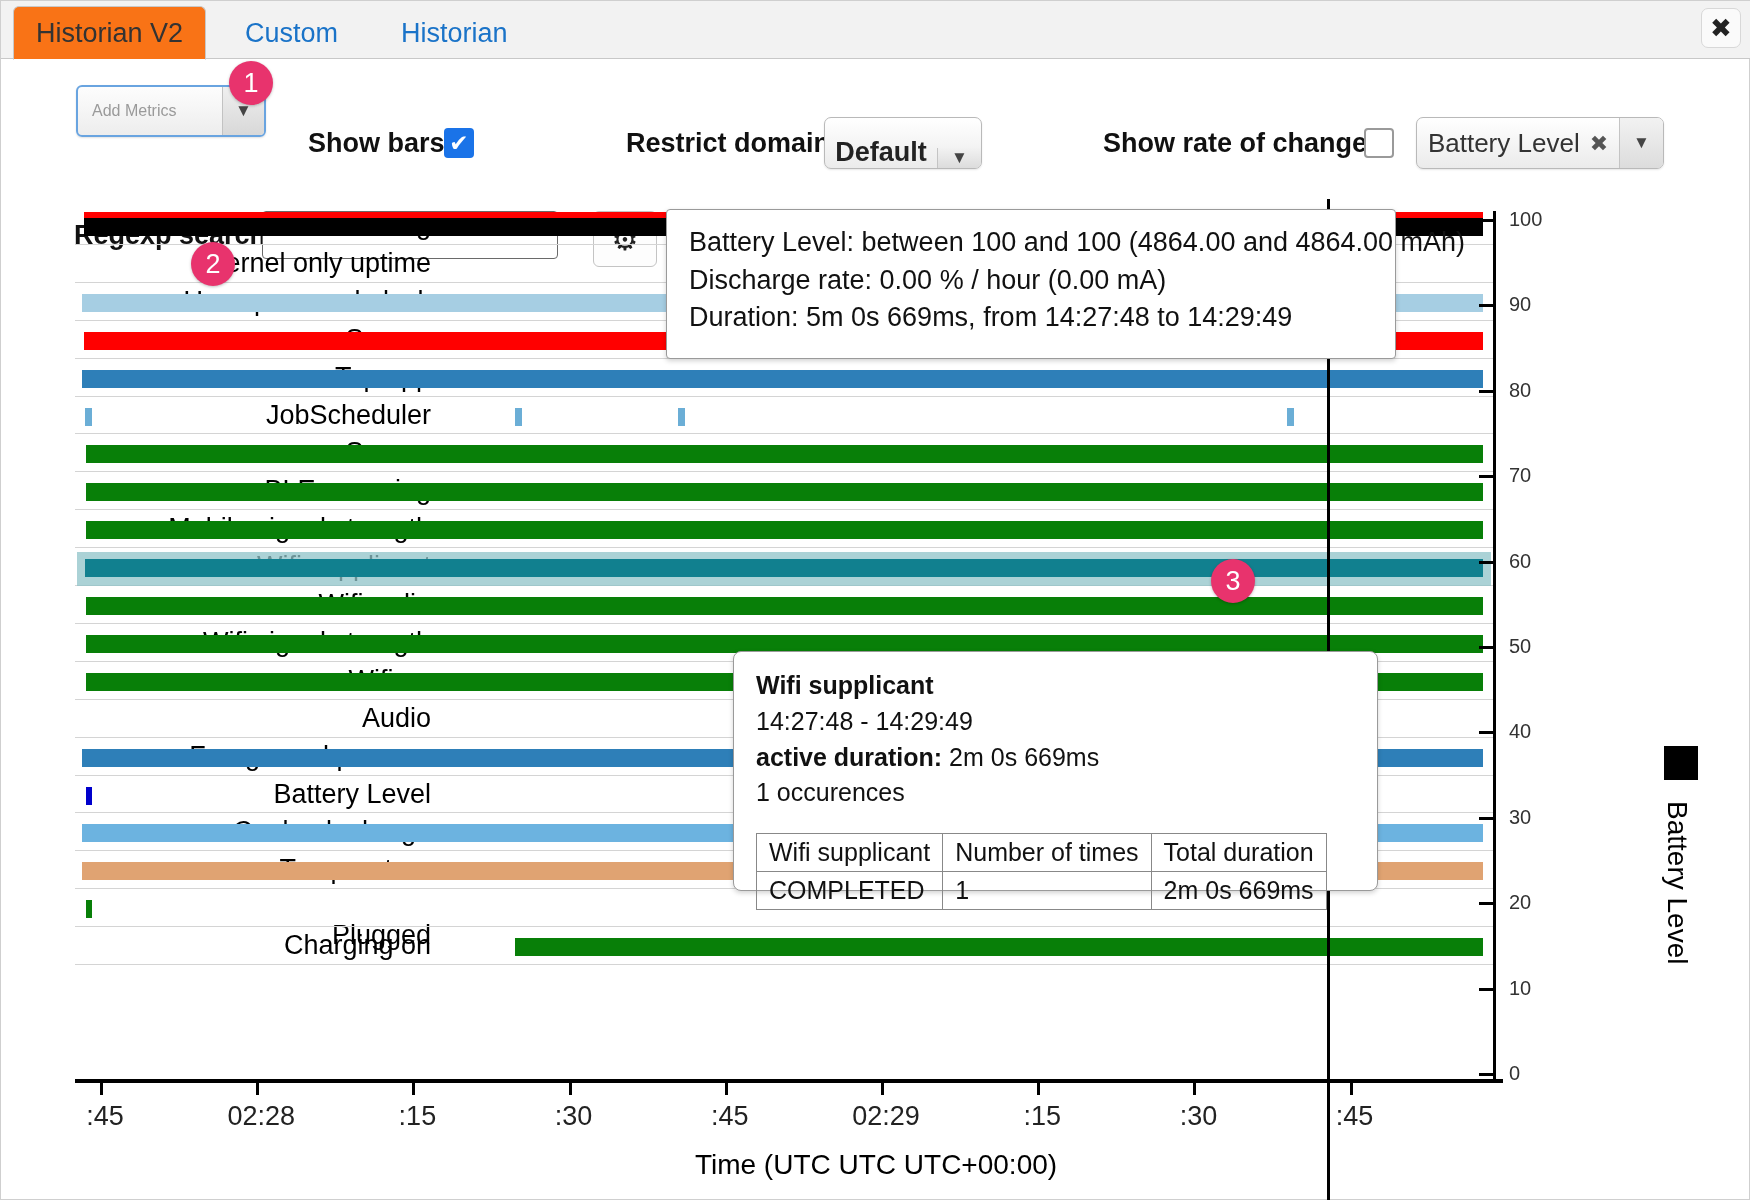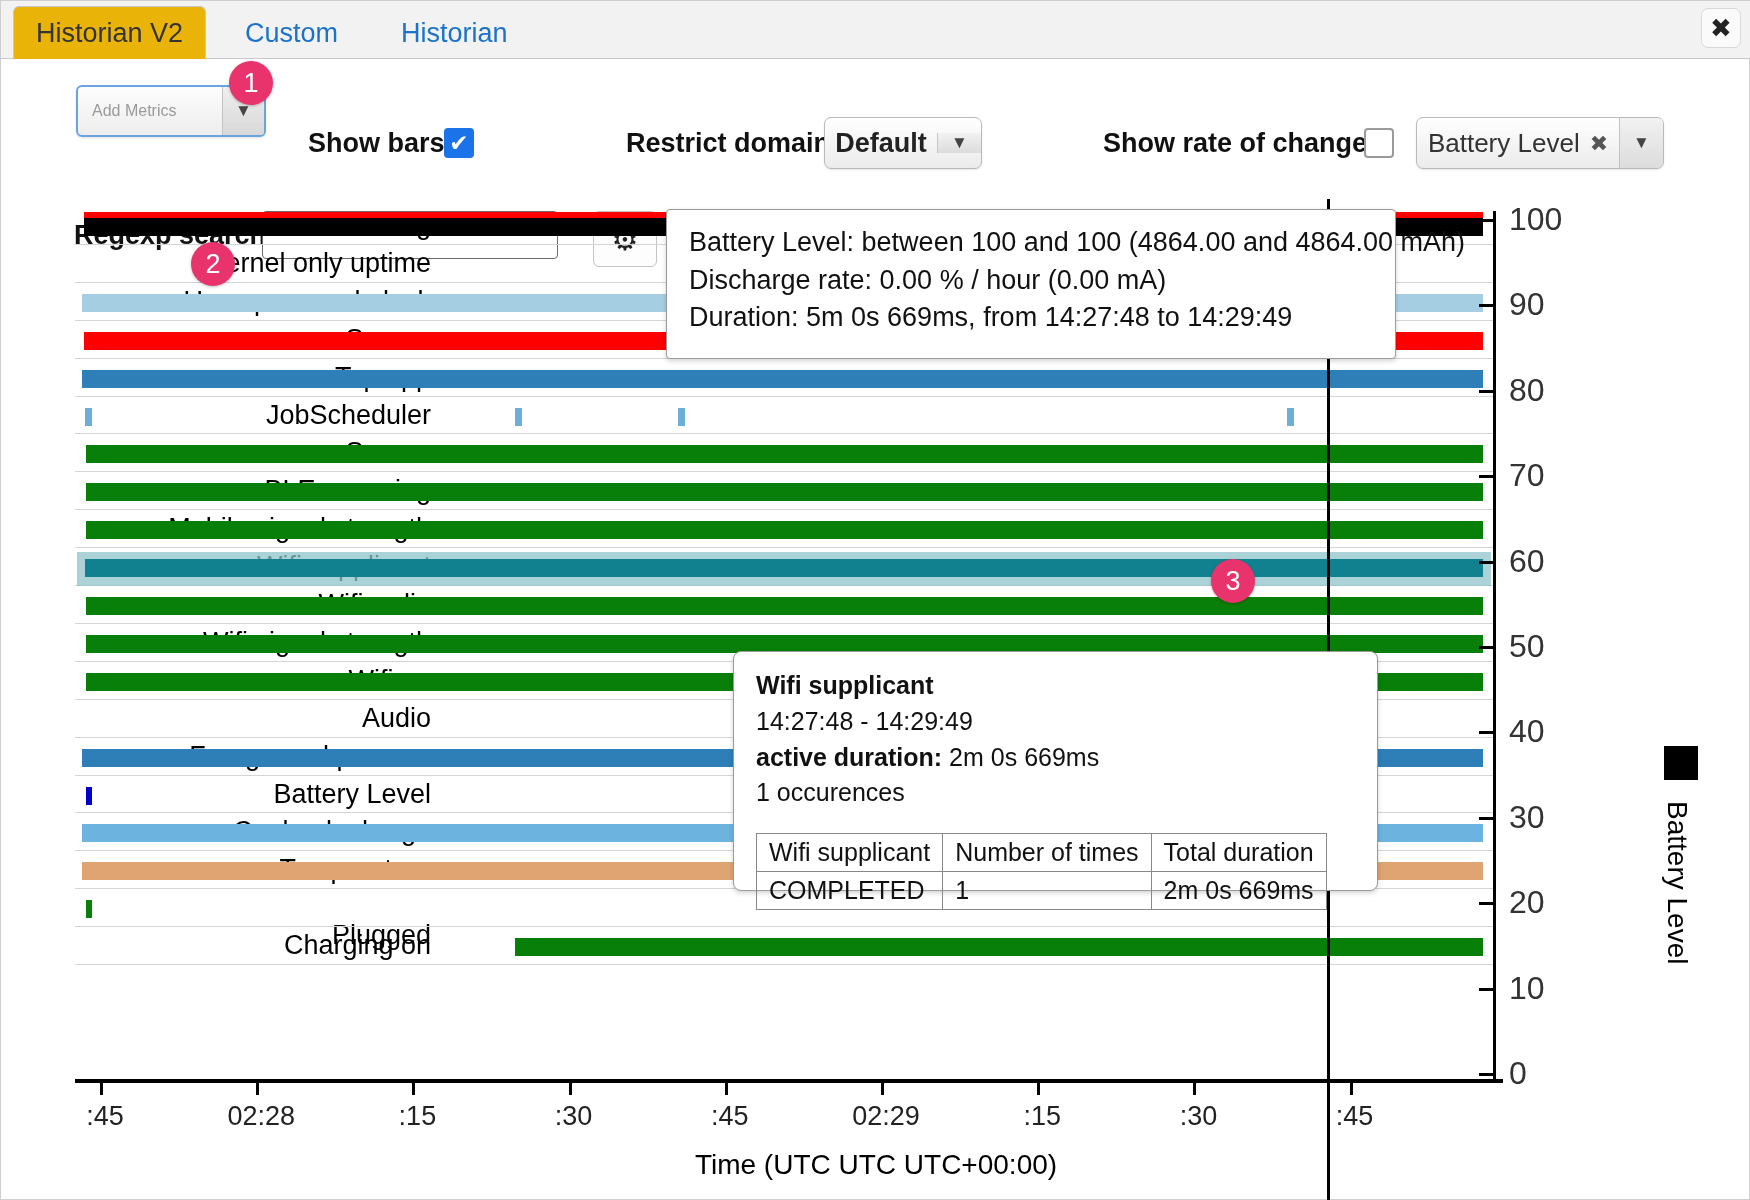--- a/index.html
+++ b/index.html
@@ -23,21 +23,21 @@
     background:#f2f2f2;
     border-bottom:1px solid #c8c8c8;
   }
   .tab {
     position:absolute; top:6px; height:52px;
     display:flex; align-items:center; justify-content:center;
     font-size:27px; color:#1a73c8; cursor:pointer;
     padding:0 22px;
   }
   .tab.active {
-    background:#eab308;
+    background:#f97316;
     color:#333333;
     border:1px solid #c8c8c8;
     border-bottom:1px solid #ffffff;
     border-radius:6px 6px 0 0;
     top:5px; height:54px;justify-content:center;
   }
   .closebtn {
     position:absolute; right:10px; top:7px;
     width:40px; height:40px;
     border:1px solid #d8d8d8; border-radius:7px;
@@ -81,21 +81,21 @@
     font-family:"DejaVu Sans", sans-serif;
   }
   .restrict-label { position:absolute; left:625px; top:84px; transform:translateY(-50%); }
 
   .sel-default {
     position:absolute; left:823px; top:58px;
     width:158px; height:52px;
     border:1px solid #b9b9b9; border-radius:7px;
     background:linear-gradient(#ffffff,#ebebeb);
     box-shadow:0 1px 2px rgba(0,0,0,.10);
-    display:flex; align-items:center; cursor:pointer; overflow:hidden;
+    display:flex; align-items:flex-end; cursor:pointer; overflow:hidden;
   }
   .sel-default .txt {
     flex:1; display:flex; align-items:center; justify-content:center;
     font-size:27px; font-weight:bold; color:#222;
   }
   .sel-default .arrowbox {
     width:44px; background:linear-gradient(#f2f2f2,#dcdcdc);
     border-left:1px solid #c4c4c4;
     display:flex; align-items:center; justify-content:center;
     font-size:17px; color:#444;
@@ -172,21 +172,21 @@
   .yaxis {
     position:absolute; left:1492px; top:0; width:6px; height:868px;
   }
   .yaxis-line {
     position:absolute; left:0; top:0; width:3px; height:868px; background:#000;
   }
   .ytick {
     position:absolute; left:-14px; width:14px; height:3px; background:#000;
   }
   .ytlabel {
-    position:absolute; left:16px; font-size:32px; color:#333;
+    position:absolute; left:16px; font-size:20px; color:#333;
     transform:translateY(-50%); white-space:nowrap;
   }
 
   .legend-sq {
     position:absolute; left:1663px; top:535px;
     width:34px; height:34px; background:#000;
   }
   .yaxis-title {
     position:absolute; left:1660px; top:590px;
     font-size:28px; color:#000; white-space:nowrap;

